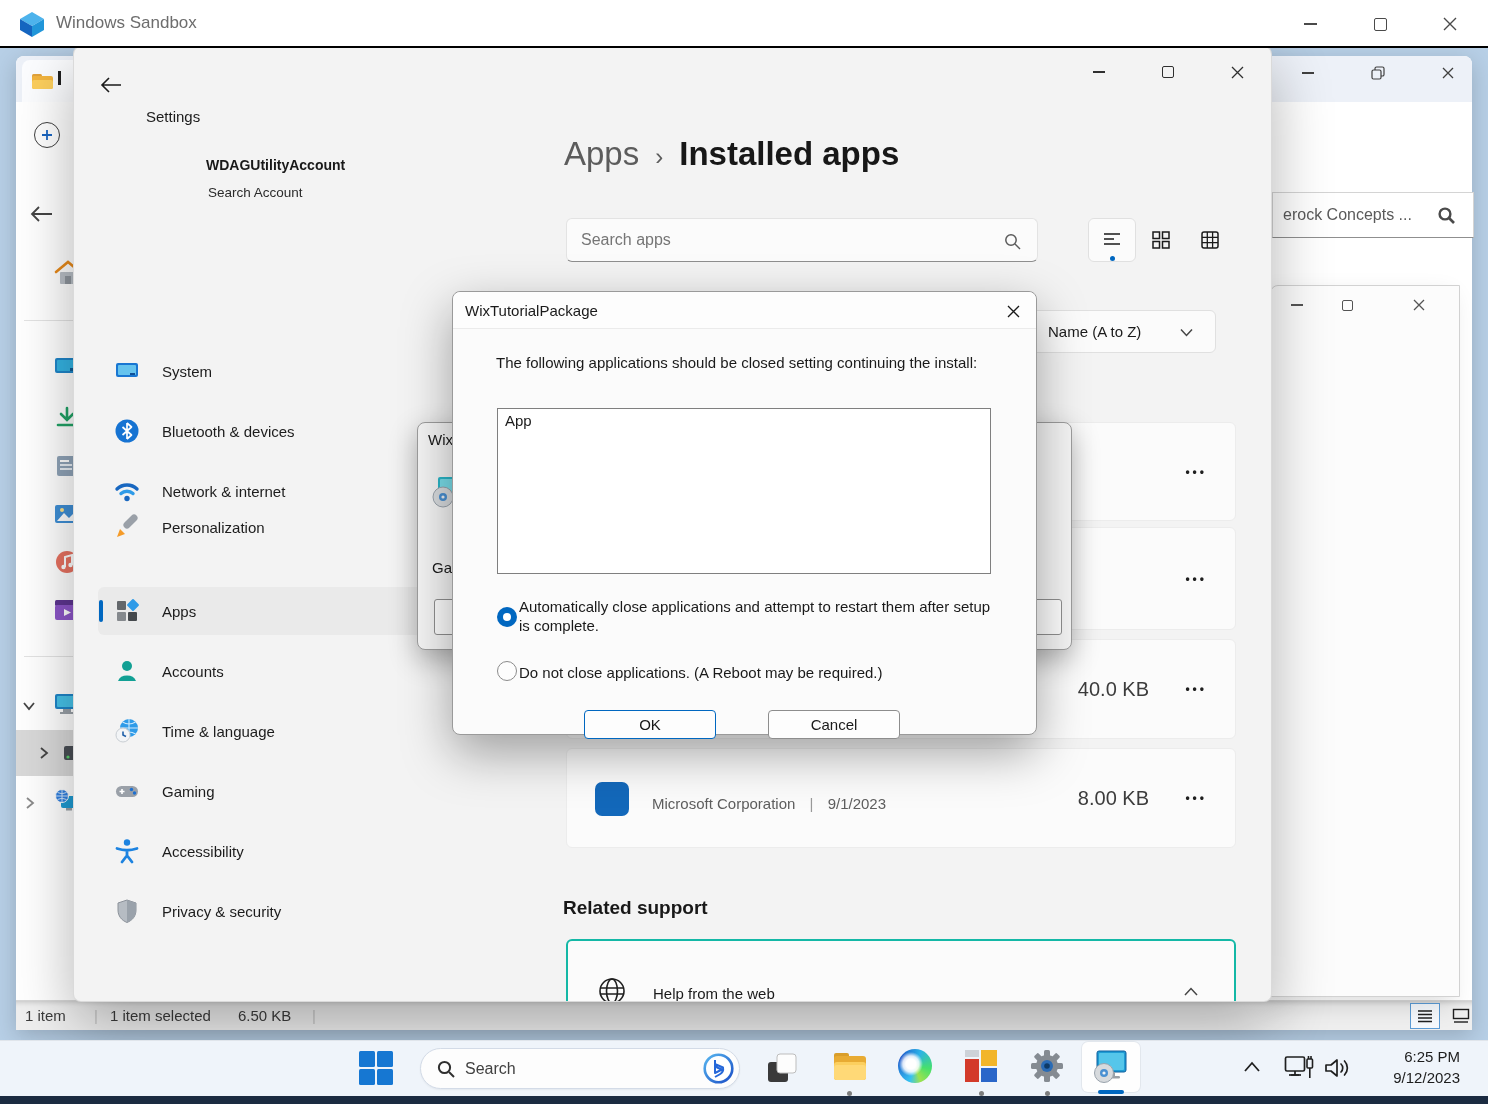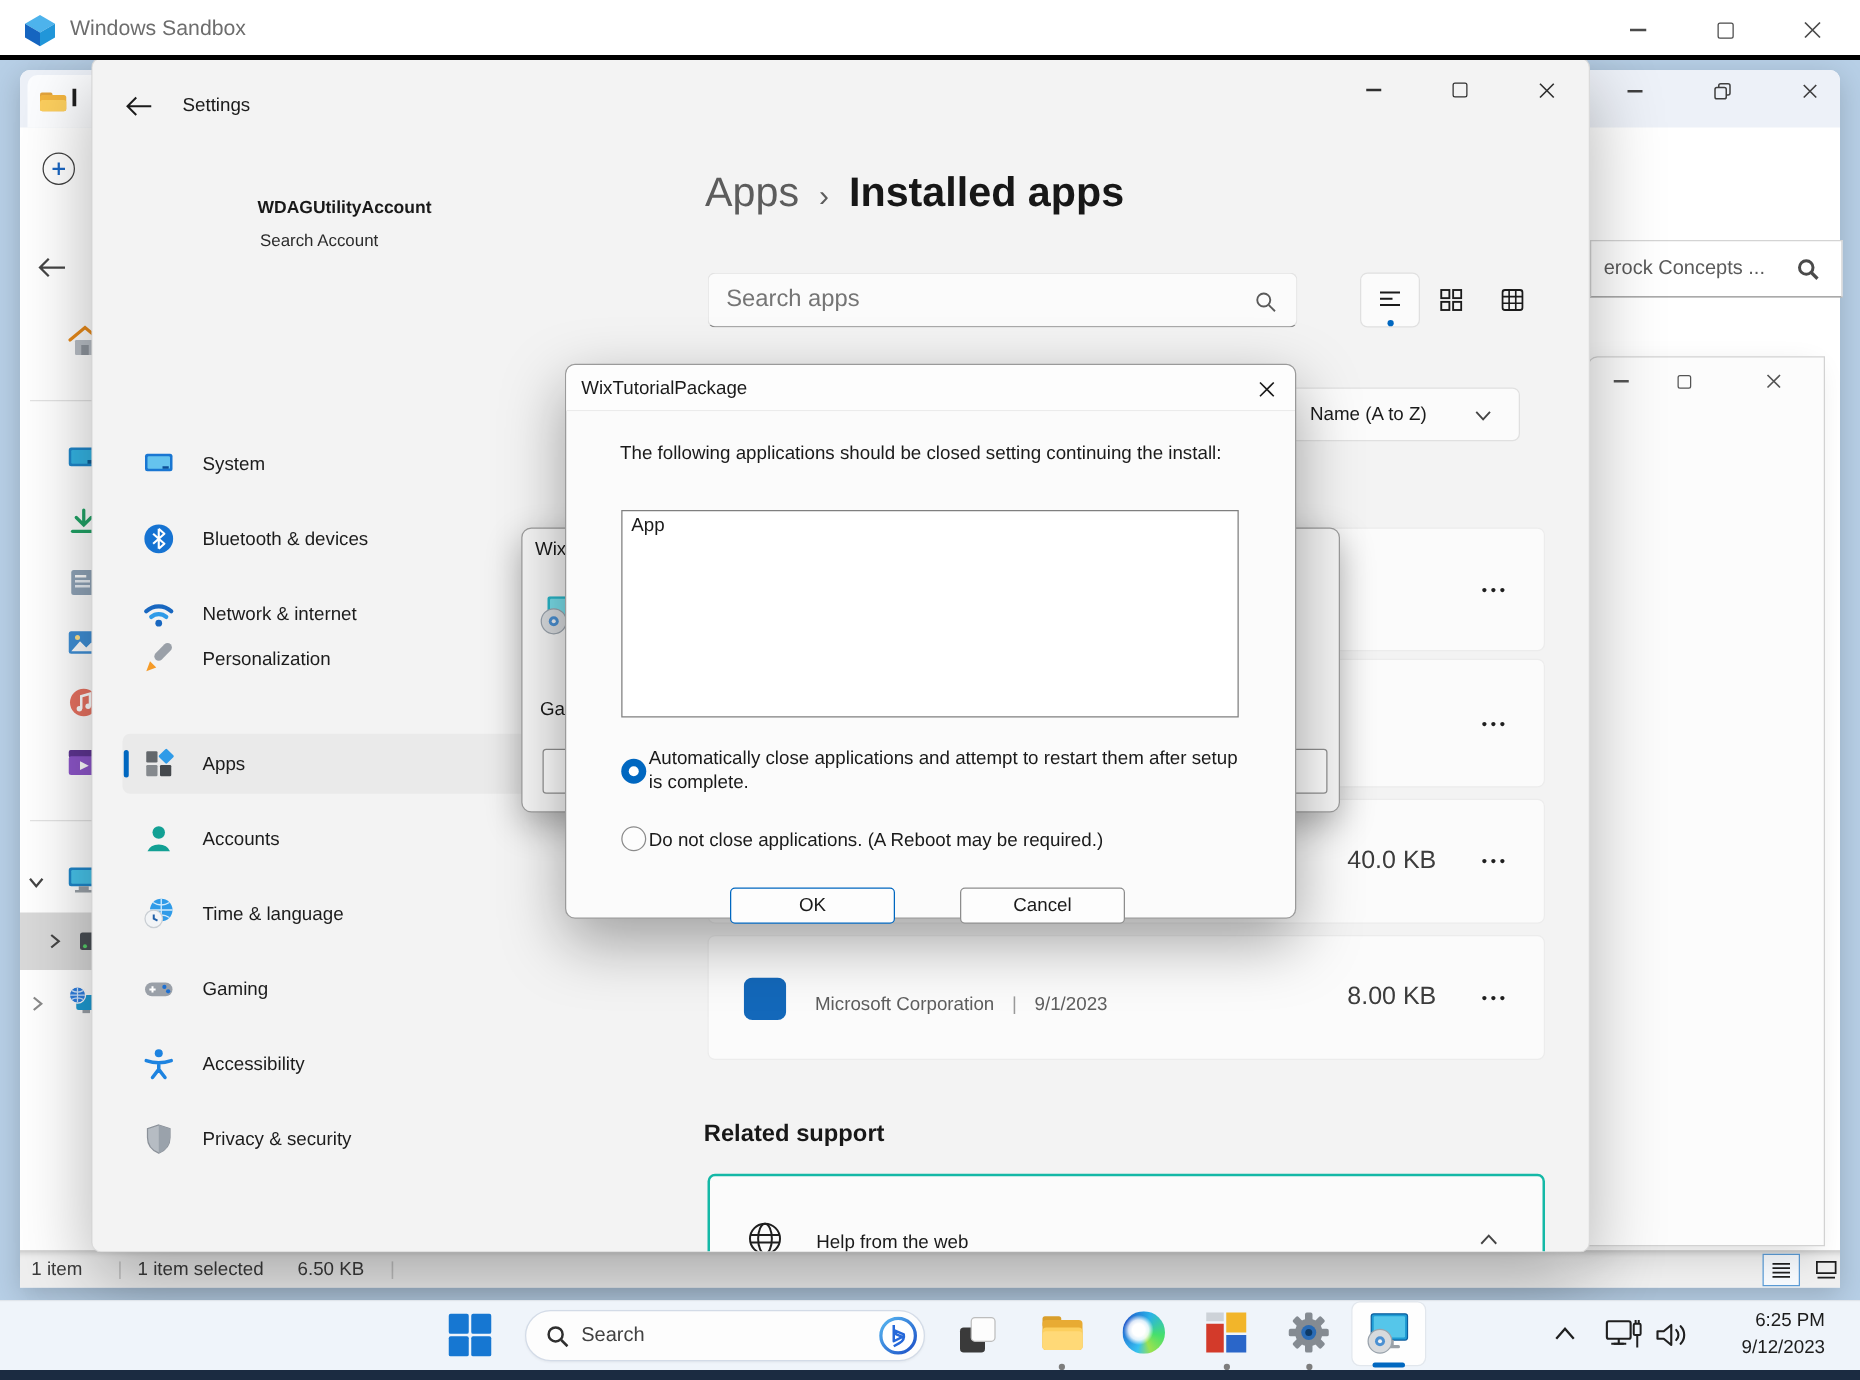--- a/index.html
+++ b/index.html
@@ -2,44 +2,44 @@
 <html><head>
 <meta charset="utf-8">
 <style>
   * { margin:0; padding:0; box-sizing:border-box; }
   html,body { width:1488px; height:1104px; overflow:hidden; }
   body { font-family:"Liberation Sans", sans-serif; background:#b7cfe6; position:relative; }
   .abs { position:absolute; }
   .screen { position:absolute; left:0; top:0; width:1488px; height:1104px; background:#b7cfe6; overflow:hidden; }
 
   
-  .sbx-titlebar { left:0; top:0; width:1488px; height:48px; background:#ffffff; border-bottom:4px solid #000000; z-index:30; }
+  .sbx-titlebar { left:0; top:0; width:1488px; height:48px; background:#ffffff; border-bottom:2px solid #000000; z-index:30; }
   .sbx-title { left:56px; top:13px; font-size:17px; color:#6d6d6d; }
   .winbtn { display:flex; align-items:center; justify-content:center; }
 
   
   .explorer { left:16px; top:56px; width:1456px; height:974px; background:#ffffff; border-radius:8px 8px 0 0; box-shadow:0 6px 22px rgba(0,0,0,.18); z-index:1; }
   .tabband { left:0; top:0; width:1456px; height:46px; background:#edf1f8; border-radius:8px 8px 0 0; }
   .tab { left:6px; top:4px; width:126px; height:42px; background:#fcfdff; border-radius:8px 8px 0 0; }
   .statusbar { left:0; top:944px; width:1456px; height:30px; background:#efefef; border-top:1px solid #d7d7d7; box-shadow:inset 0 6px 6px -6px rgba(0,0,0,.25); font-size:15px; color:#3c3c3c; }
   .sdiv { color:#c4c4c4; }
   .viewbox { border:1px solid transparent; display:flex; align-items:center; justify-content:center; background:transparent; }
   .viewbox.sel { border-color:#5b9bd5; background:#f6f9fd; }
   .xsearch { left:1256px; top:136px; width:202px; height:46px; background:#ffffff; border:1px solid #d4d4d4; border-bottom-color:#8f8f8f; display:flex; align-items:center; padding:0 10px; font-size:16px; color:#5a5a5a; }
 
   
   .rwin { left:1270px; top:285px; width:190px; height:712px; background:#fcfcfc; border:1px solid #d2d2d2; border-radius:8px 0 0 0; box-shadow:-8px 10px 24px rgba(0,0,0,.12); z-index:2; }
 
   
   .settings { left:73px; top:46px; width:1199px; height:956px; background:#f3f3f3; border-radius:8px; border:1px solid rgba(0,0,0,.10); box-shadow:0 22px 60px rgba(0,0,0,.30); z-index:3; overflow:hidden; }
-  .s-title { font-size:15px; color:#1b1b1b; }
+  .s-title { font-size:15px; color:#1b1b1b;margin-top:32px; }
   .acct-name { font-size:14px; font-weight:bold; color:#191919;text-align:right; }
   .acct-sub { font-size:13.5px; color:#2b2b2b; }
   .findbox, .appsearch { background:#fbfbfb; border:1px solid #e3e3e3; border-bottom:1px solid #8f8f8f; border-radius:6px; }
-  .findbox input, .appsearch input { width:100%; height:100%; border:none; outline:none; background:transparent; font-size:19px; color:#be185d; padding:0 40px 0 14px; font-family:"Liberation Sans",sans-serif; }
+  .findbox input, .appsearch input { width:100%; height:100%; border:none; outline:none; background:transparent; font-size:16px; color:#be185d; padding:0 40px 0 14px; font-family:"Liberation Sans",sans-serif; }
   .findbox input::placeholder, .appsearch input::placeholder { color:#757575; }
   .nav-item { left:24px; width:418px; height:48px; border-radius:6px; display:flex; align-items:center; cursor:default; }
   .nav-item.sel { background:#eaeaea; }
   .nav-pill { position:absolute; left:1px; top:13px; width:4px; height:22px; border-radius:2px; background:#0067c0; }
   .nico { width:26px; height:26px; margin-left:16px; display:inline-flex; }
   .nav-label { margin-left:22px; font-size:15px; color:#1c1c1c; }
   .crumb-parent { font-size:33px; color:#5c5c5c; }
   .crumb-sep { font-size:24px; color:#5c5c5c; padding:0 16px; }
   .crumb-cur { font-size:33px; font-weight:600; color:#171717; }
   .toggle { width:48px; height:44px; display:flex; align-items:center; justify-content:center; position:absolute; top:0; border-radius:6px; }

